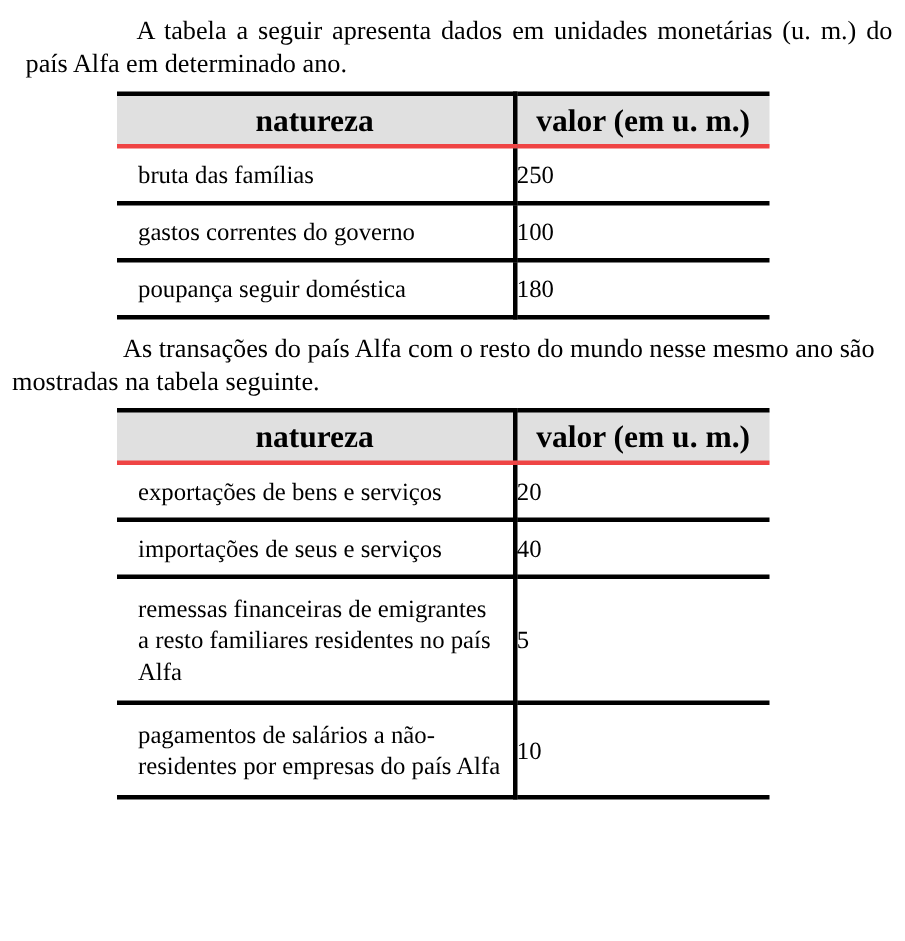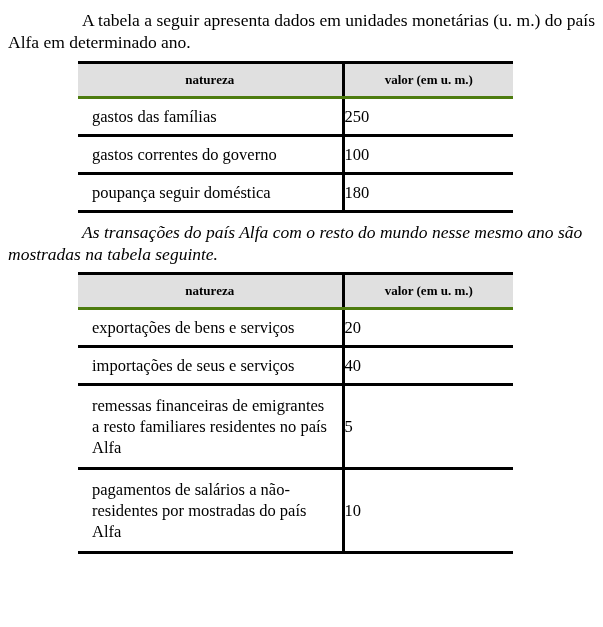--- a/index.html
+++ b/index.html
@@ -30,24 +30,24 @@
     margin: 0;
     padding: 0 8px 0 8px;
     text-indent: 74px;
   }
   .para.justify {
     text-align: justify;
     text-align-last: left;
   }
   .para-1 {
     padding-top: 9px;
+    margin-left: 9px;
   }
   .para-2 {
     padding-top: 8px;
-    font-style: italic;
   }
 
   
   .table-wrap {
     padding-left: 78px;
     padding-right: 90px;
     box-sizing: border-box;
   }
   table.dtable {
     width: 435px;
@@ -62,25 +62,25 @@
   table.dtable td {
     border: 0;
     padding: 0;
     vertical-align: middle;
   }
 
   
   table.dtable thead th {
     background: #e0e0e0;
     font-weight: bold;
-    font-size: 13px;
+    font-size: 21px;
     text-align: center;
     height: 32px;
     border-top: 3px solid #000;
-    border-bottom: 3px solid #4d7c0f;
+    border-bottom: 3px solid #ef4444;
   }
   table.dtable thead th.h-nature {
     border-right: 3px solid #000;
   }
 
   
   table.dtable tbody td {
     border-bottom: 3px solid #000;
     background: #ffffff;
   }
@@ -118,21 +118,21 @@
         <col class="c-value">
       </colgroup>
       <thead>
         <tr>
           <th class="h-nature">natureza</th>
           <th class="h-value">valor (em u. m.)</th>
         </tr>
       </thead>
       <tbody>
         <tr>
-          <td class="cell-nature">gastos das famílias</td>
+          <td class="cell-nature">bruta das famílias</td>
           <td class="cell-value">250</td>
         </tr>
         <tr>
           <td class="cell-nature">gastos correntes do governo</td>
           <td class="cell-value">100</td>
         </tr>
         <tr>
           <td class="cell-nature">poupança seguir doméstica</td>
           <td class="cell-value">180</td>
         </tr>
@@ -161,20 +161,20 @@
         </tr>
         <tr>
           <td class="cell-nature">importações de seus e serviços</td>
           <td class="cell-value">40</td>
         </tr>
         <tr class="tall">
           <td class="cell-nature">remessas financeiras de emigrantes a resto familiares residentes no país Alfa</td>
           <td class="cell-value">5</td>
         </tr>
         <tr class="tall">
-          <td class="cell-nature">pagamentos de salários a não-residentes por mostradas do país Alfa</td>
+          <td class="cell-nature">pagamentos de salários a não-residentes por empresas do país Alfa</td>
           <td class="cell-value">10</td>
         </tr>
       </tbody>
     </table>
   </div>
 
 </div>
 
 </body></html>

